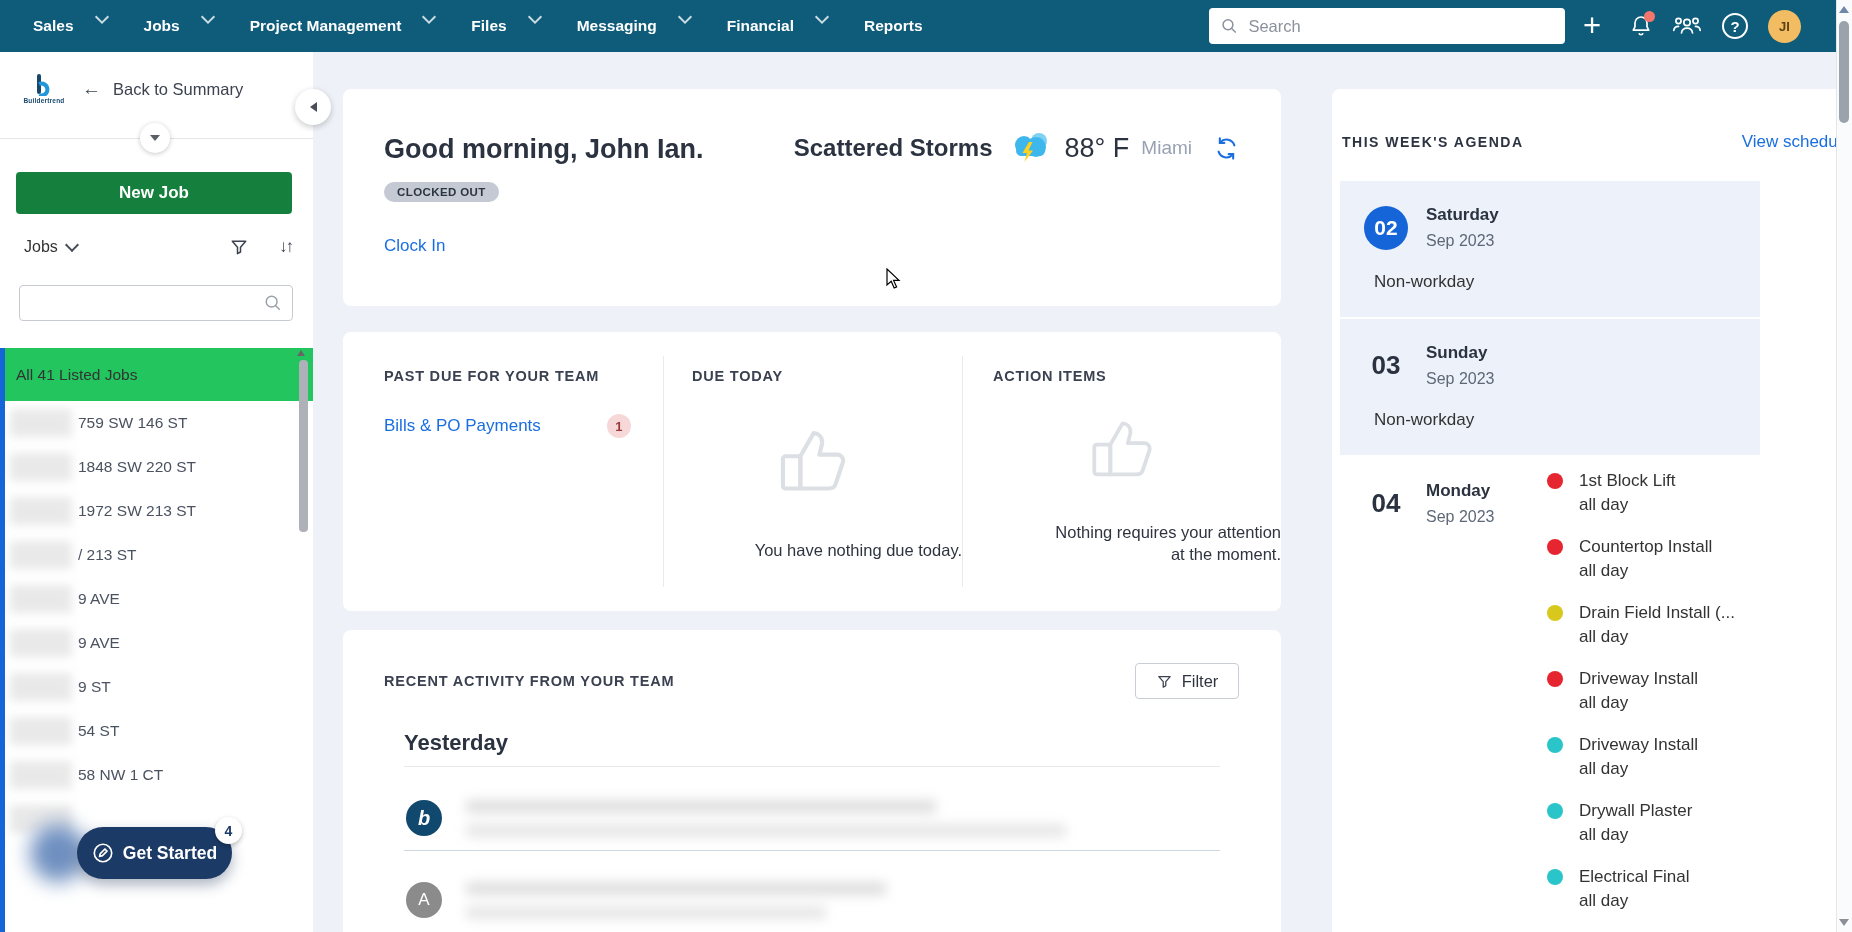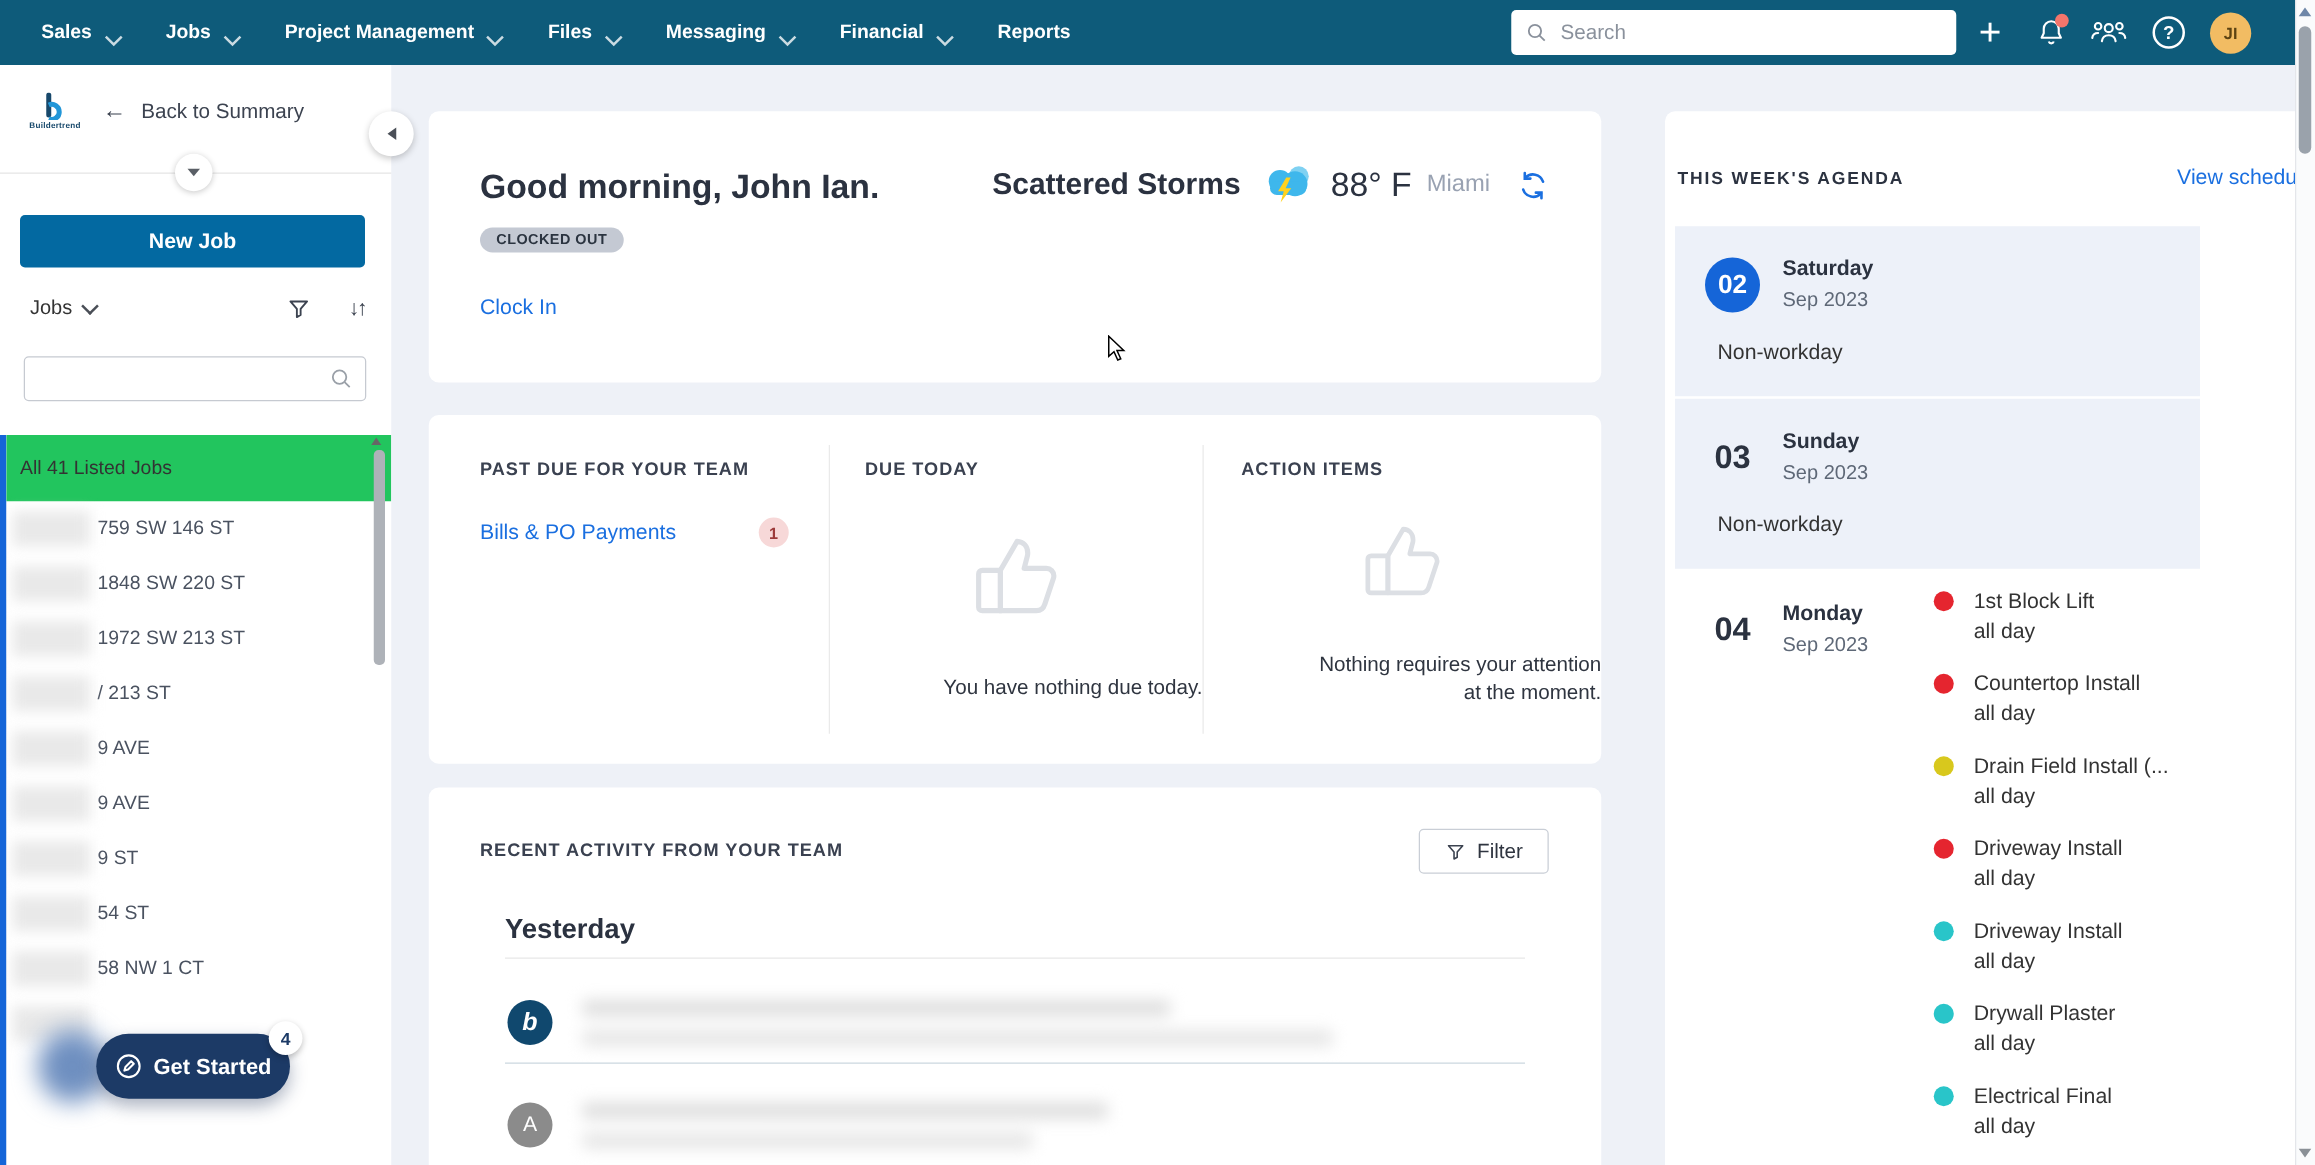--- a/index.html
+++ b/index.html
@@ -1,21 +1,21 @@
 <!DOCTYPE html>
 <html><head>
 <meta charset="utf-8">
 <style>
   html,body{margin:0;padding:0;}
   body{font-family:"Liberation Sans",sans-serif;background:#eef1f7;}
   #stage{position:relative;width:1852px;height:932px;background:#eef1f7;overflow:hidden;}
 
   
   .topnav{position:absolute;left:0;top:0;width:1836px;height:52px;background:#0e5b7a;display:flex;align-items:center;padding-left:33px;gap:37px;box-sizing:border-box;}
-  .nav-item{display:flex;align-items:flex-end;gap:12px;color:#fff;font-size:15.5px;font-weight:700;white-space:nowrap;}
+  .nav-item{display:flex;align-items:flex-start;gap:23px;color:#fff;font-size:15.5px;font-weight:700;white-space:nowrap;}
   .chev{width:8px;height:8px;border-right:2px solid rgba(255,255,255,.78);border-bottom:2px solid rgba(255,255,255,.78);transform:rotate(45deg);margin-top:-5px;}
   .nav-search{position:absolute;left:1209px;top:8px;width:356px;height:36px;background:#fff;border-radius:4px;display:flex;align-items:center;padding:0 12px;gap:9px;box-sizing:border-box;}
   .nav-search input{border:none;outline:none;font-size:16.5px;color:#333;width:100%;font-family:"Liberation Sans",sans-serif;}
   .nav-search input::placeholder{color:#8a919c;}
   .nav-plus{position:absolute;left:1578px;top:7px;width:28px;height:38px;color:#fff;font-size:31px;font-weight:300;display:flex;align-items:center;justify-content:center;}
   .nav-bell{position:absolute;left:1629px;top:14px;width:24px;height:24px;}
   .bell-dot{position:absolute;right:-2px;top:-3px;width:11px;height:11px;background:#f4756b;border-radius:50%;}
   .nav-people{position:absolute;left:1672px;top:14px;width:30px;height:24px;}
   .nav-help{position:absolute;left:1722px;top:13px;width:26px;height:26px;border:2px solid #fff;border-radius:50%;color:#fff;display:flex;align-items:center;justify-content:center;font-size:15px;font-weight:700;box-sizing:border-box;}
   .nav-avatar{position:absolute;left:1768px;top:10px;width:33px;height:33px;border-radius:50%;background:#f2bc63;color:#5d4312;font-size:13px;font-weight:700;display:flex;align-items:center;justify-content:center;}
@@ -29,21 +29,21 @@
   
   .sidebar{position:absolute;left:0;top:52px;width:313px;height:880px;background:#fff;}
   .sb-header{position:absolute;left:18px;top:22px;display:flex;align-items:center;}
   .bt-logo{display:flex;flex-direction:column;align-items:center;width:52px;}
   .bt-logo-text{font-size:6.5px;font-weight:700;color:#17486b;margin-top:1px;letter-spacing:.2px;}
   .back-link{display:flex;align-items:center;gap:12px;margin-left:12px;color:#3c4350;font-size:16.5px;}
   .back-arrow{font-size:19px;color:#3c4350;}
   .sb-divider{position:absolute;left:0;top:86px;width:100%;border-top:1px solid #e5e5e5;}
   .sb-expander{position:absolute;left:140px;top:71px;width:30px;height:30px;background:#fff;border-radius:50%;box-shadow:0 1px 5px rgba(0,0,0,.22);display:flex;align-items:center;justify-content:center;}
   .sb-expander .tri{width:0;height:0;border-left:5px solid transparent;border-right:5px solid transparent;border-top:6px solid #5a5f66;}
-  .newjob{position:absolute;top:120px;left:16px;width:276px;height:42px;background:#0369a1;border-radius:4px;color:#fff;font-size:17px;font-weight:600;display:flex;align-items:center;justify-content:center;}
+  .newjob{position:absolute;top:120px;left:16px;width:276px;height:42px;background:#15803d;border-radius:4px;color:#fff;font-size:17px;font-weight:600;display:flex;align-items:center;justify-content:center;}
   .jobs-row{position:absolute;top:179px;left:24px;right:21px;height:32px;display:flex;align-items:center;}
   .jobs-dd{display:flex;align-items:center;gap:9px;font-size:16px;color:#333;}
   .chev-dark{width:8px;height:8px;border-right:2px solid #4a4f57;border-bottom:2px solid #4a4f57;transform:rotate(45deg);margin-top:-4px;}
   .jobs-icons{margin-left:auto;display:flex;align-items:center;gap:30px;}
   .sort-glyph{font-size:17px;font-weight:600;color:#3c4350;letter-spacing:-2px;}
   .sb-search{position:absolute;top:233px;left:19px;width:274px;height:36px;border:1px solid #c6cad1;border-radius:4px;box-sizing:border-box;display:flex;align-items:center;padding:0 10px;background:#fff;}
   .sb-search input{border:none;outline:none;flex:1;font-size:15px;font-family:"Liberation Sans",sans-serif;}
   .sb-list{position:absolute;top:296px;left:0;right:0;bottom:0;border-left:5px solid #1565d8;box-sizing:border-box;overflow:hidden;}
   .sb-list-header{height:53px;background:#22c55e;display:flex;align-items:center;padding-left:11px;font-size:15.5px;color:#333;}
   .job-row{height:44px;position:relative;display:flex;align-items:center;}

